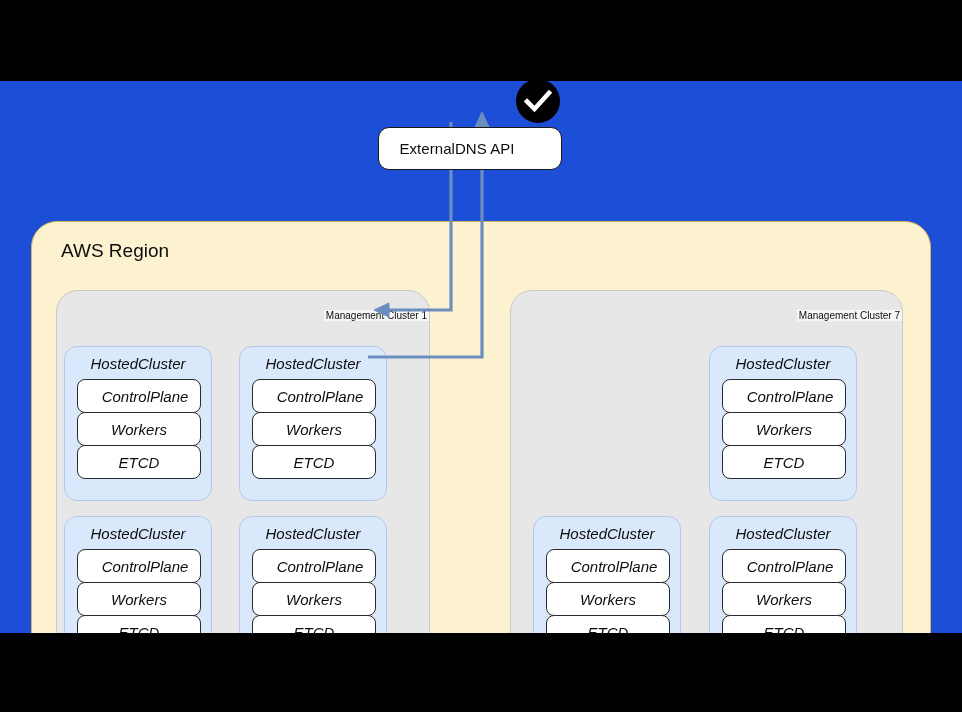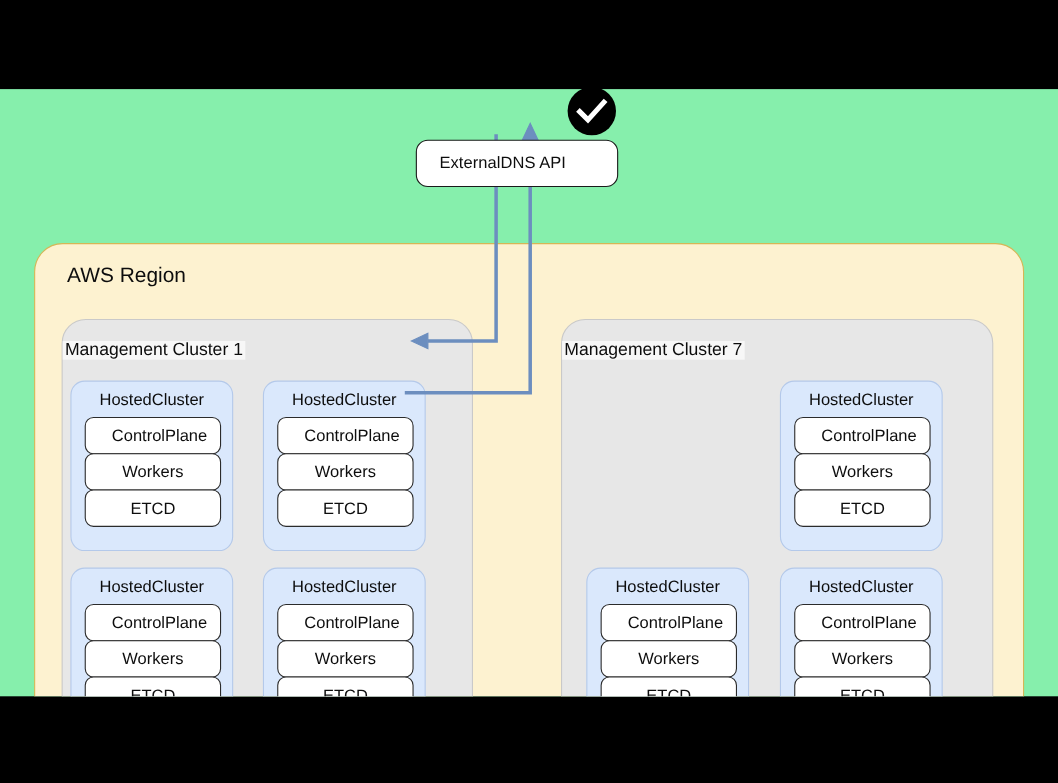--- a/index.html
+++ b/index.html
@@ -21,21 +21,21 @@
     background: #000000;
   }
 
   
   #canvas {
     position: absolute;
     left: 0;
     top: 81px;
     width: 962px;
     height: 552px;
-    background: #86efac;
+    background: #1d4ed8;
     overflow: hidden;
   }
 
   
   #dns-node {
     position: absolute;
     left: 378px;
     top: 79px;
     width: 184px;
     height: 43px;
@@ -96,39 +96,40 @@
     z-index: 6;
   }
   #mgmt-cluster-1 { left: 56px;  top: 209px; width: 374px; height: 395px; }
   #mgmt-cluster-2 { left: 510px; top: 209px; width: 393px; height: 395px; }
 
   .mgmt-title {
     position: absolute;
     top: 19px;
     left: 0;
     width: 100%;
-    text-align: left;
-    font-size: 16px;
+    text-align: right;
+    font-size: 10px;
     color: #0d0d0d;
   }
   .mgmt-title span {
     background: #f7f7f7;
     padding: 0 2px;
   }
 
   
   .hosted-cluster {
     position: absolute;
     width: 148px;
     height: 155px;
     background: #dae8fc;
     border: 1.2px solid #b4c9ea;
     border-radius: 13px;
     box-sizing: border-box;
     z-index: 8;
+    font-style: italic;
   }
   .hc-title {
     position: absolute;
     top: 8px;
     left: 0;
     width: 100%;
     text-align: center;
     font-size: 15px;
     color: #0d0d0d;
   }

